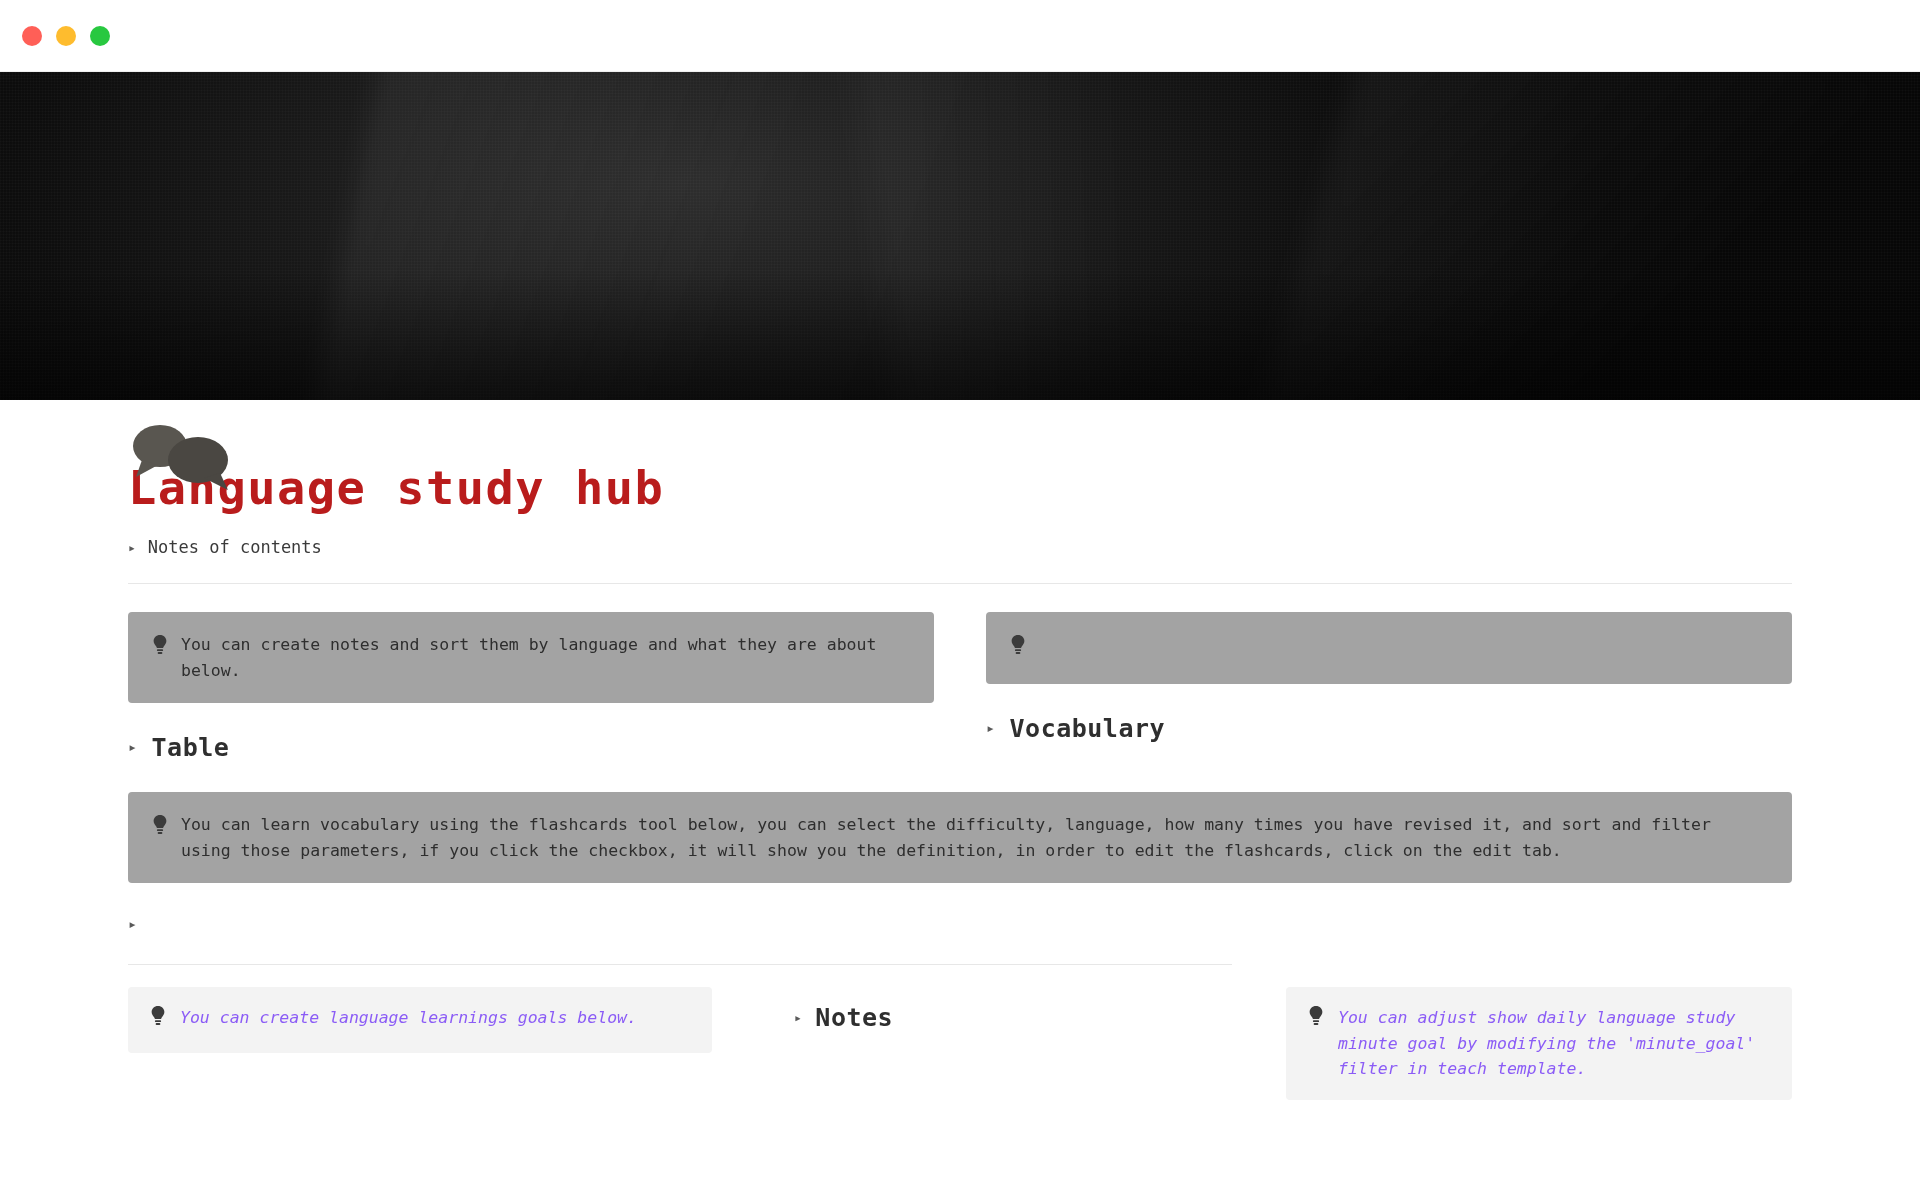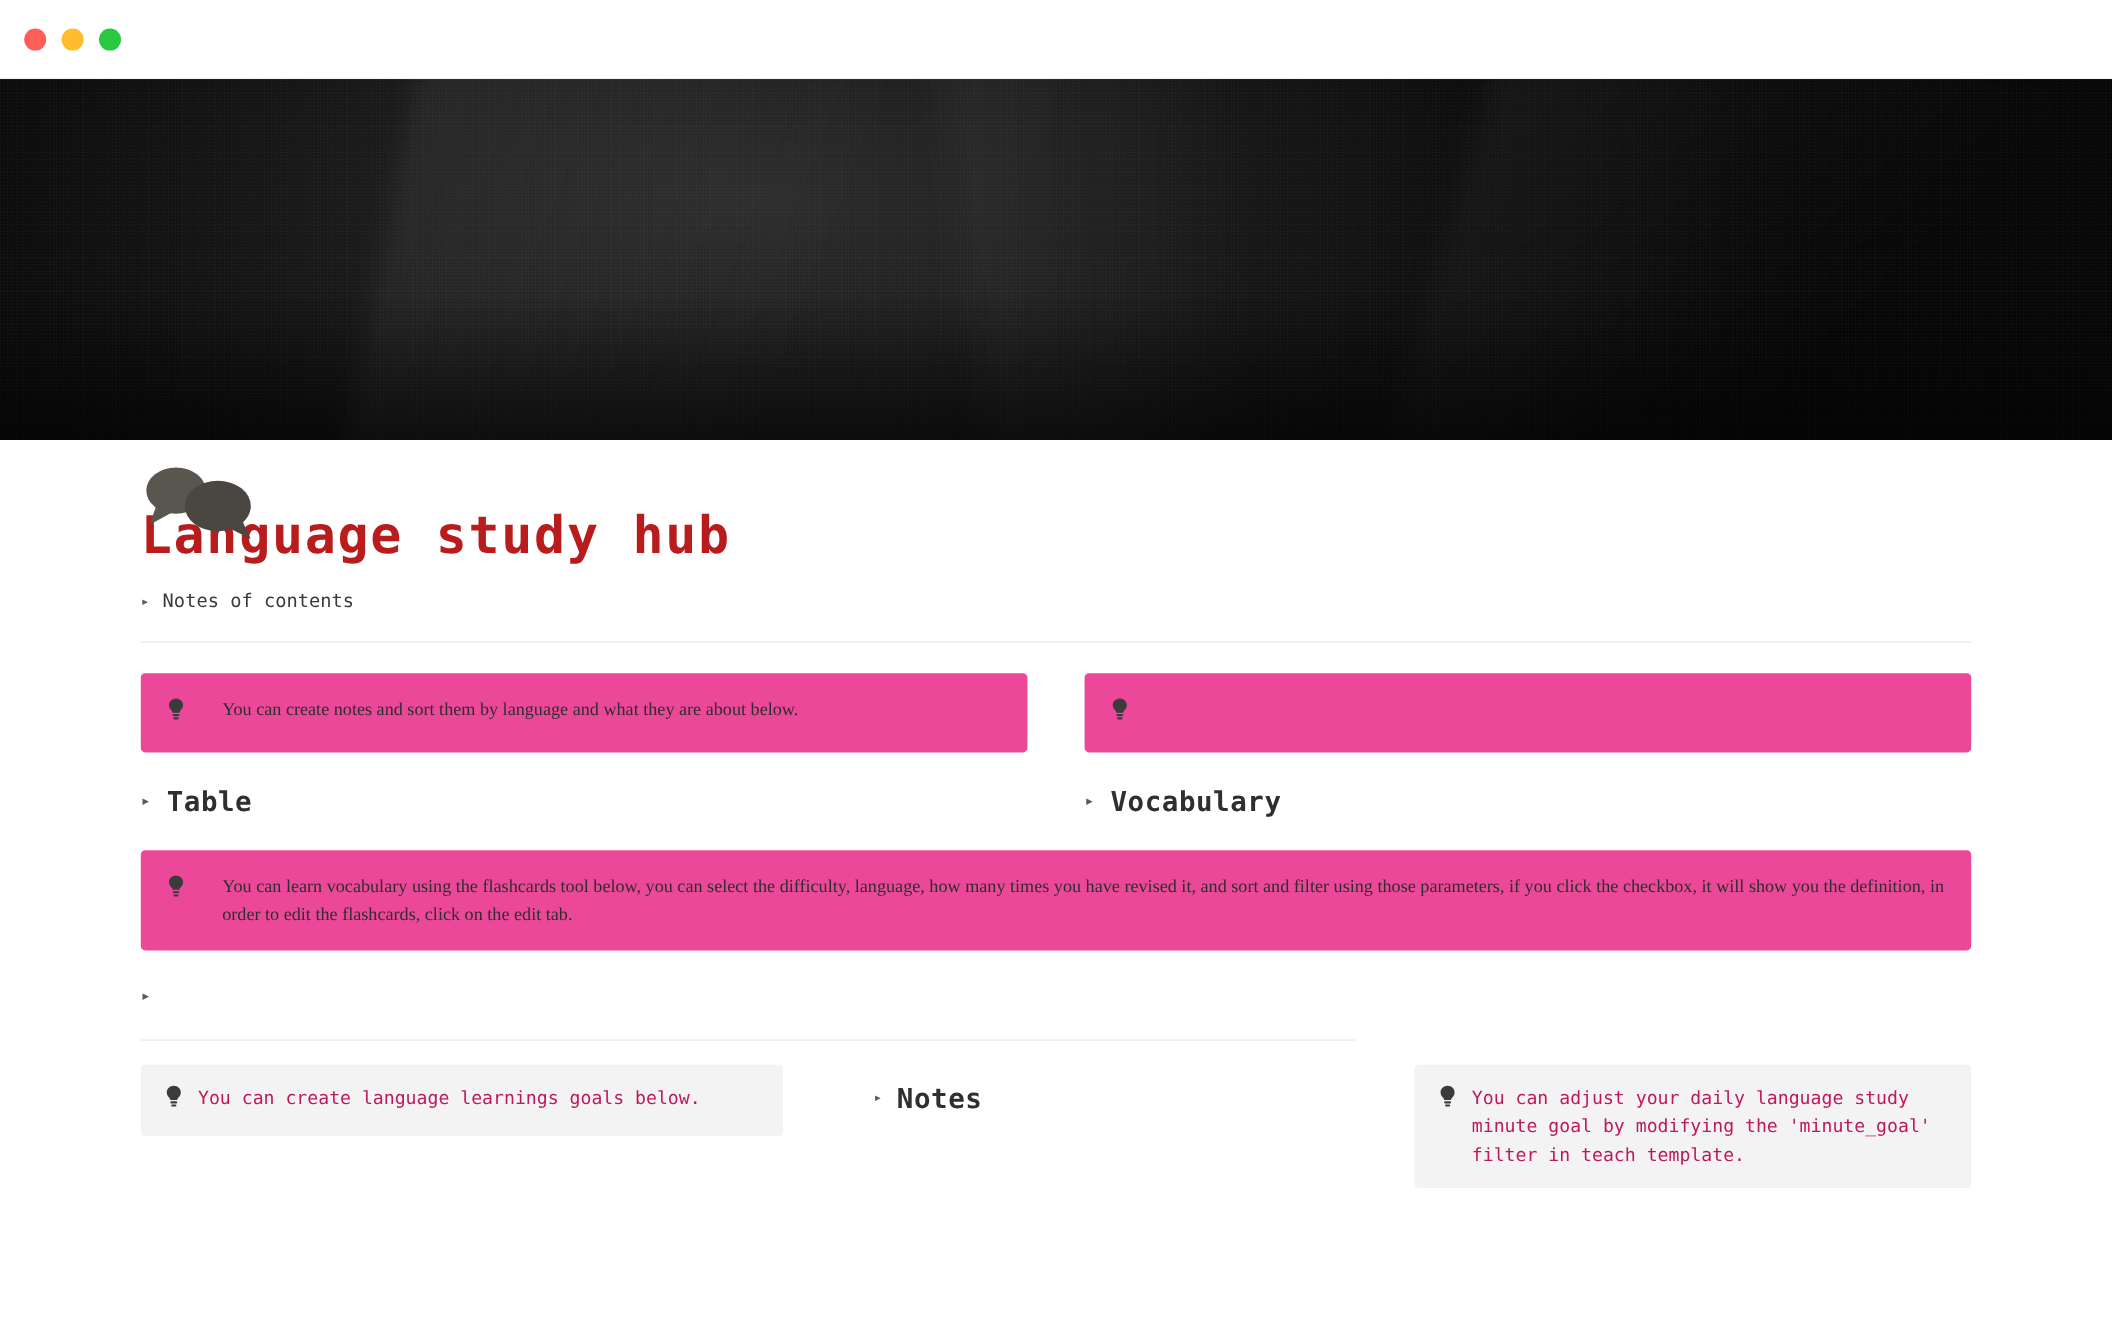--- a/index.html
+++ b/index.html
@@ -117,29 +117,28 @@
     display: inline-block;
   }
   .divider {
     height: 1px;
     background: #e7e7e7;
     margin: 26px 0 0 0;
   }
 
   
   .callout {
-    background: #ec4899;
+    background: #a3a3a3;
     border-radius: 4px;
     display: flex;
-    gap: 30px;
+    gap: 9px;
     padding: 20px 22px;
     color: #2e2e2e;
     font-size: 16.5px;
     line-height: 1.55;
-    font-family: Liberation Serif, serif;
   }
   .callout .bulb { flex: 0 0 auto; width: 22px; padding-top: 2px; }
   .callout .ctext { white-space: pre-wrap; }
 
   .two-col {
     display: flex;
     gap: 52px;
     margin-top: 28px;
   }
   .col { flex: 1 1 0; min-width: 0; }
@@ -189,23 +188,24 @@
     width: 506px;
     flex: 0 0 506px;
     margin-left: 16px;
   }
   .callout-sm {
     background: #f3f3f3;
     border-radius: 4px;
     display: flex;
     gap: 12px;
     padding: 18px 20px;
-    color: #be185d;
+    color: #8b5cf6;
     font-size: 16.5px;
     line-height: 1.55;
+    font-style: italic;
   }
   .quotes-head {
     display: flex; align-items: center; gap: 13px;
     font-size: 25px; font-weight: 700; color: #2f2f2f; letter-spacing: .5px;
   }
 </style>
 </head>
 <body>
 
 <div class="titlebar">
@@ -324,20 +324,20 @@
 
       <div class="bottom-right">
         <div class="callout-sm">
           <span class="bulb">
             <svg viewBox="0 0 22 24" width="20" height="22" aria-hidden="true">
               <path d="M11 1c-4.1 0-7 3-7 6.7 0 2.6 1.4 4 2.5 5.3.6.8 1 1.4 1.1 2.2h6.8c.1-.8.5-1.4 1.1-2.2C16.6 11.7 18 10.3 18 7.7 18 4 15.1 1 11 1z" fill="#3b3b3b"></path>
               <rect x="7.6" y="16.6" width="6.8" height="2.1" rx="1" fill="#3b3b3b"></rect>
               <rect x="8.4" y="19.8" width="5.2" height="2.1" rx="1" fill="#3b3b3b"></rect>
             </svg>
           </span>
-          <span class="ctext">You can adjust your daily language study minute goal by modifying the 'minute_goal' filter in teach template.</span>
+          <span class="ctext">You can adjust show daily language study minute goal by modifying the 'minute_goal' filter in teach template.</span>
         </div>
       </div>
 
     </div>
 
   </div>
 </div>
 
 </body></html>

